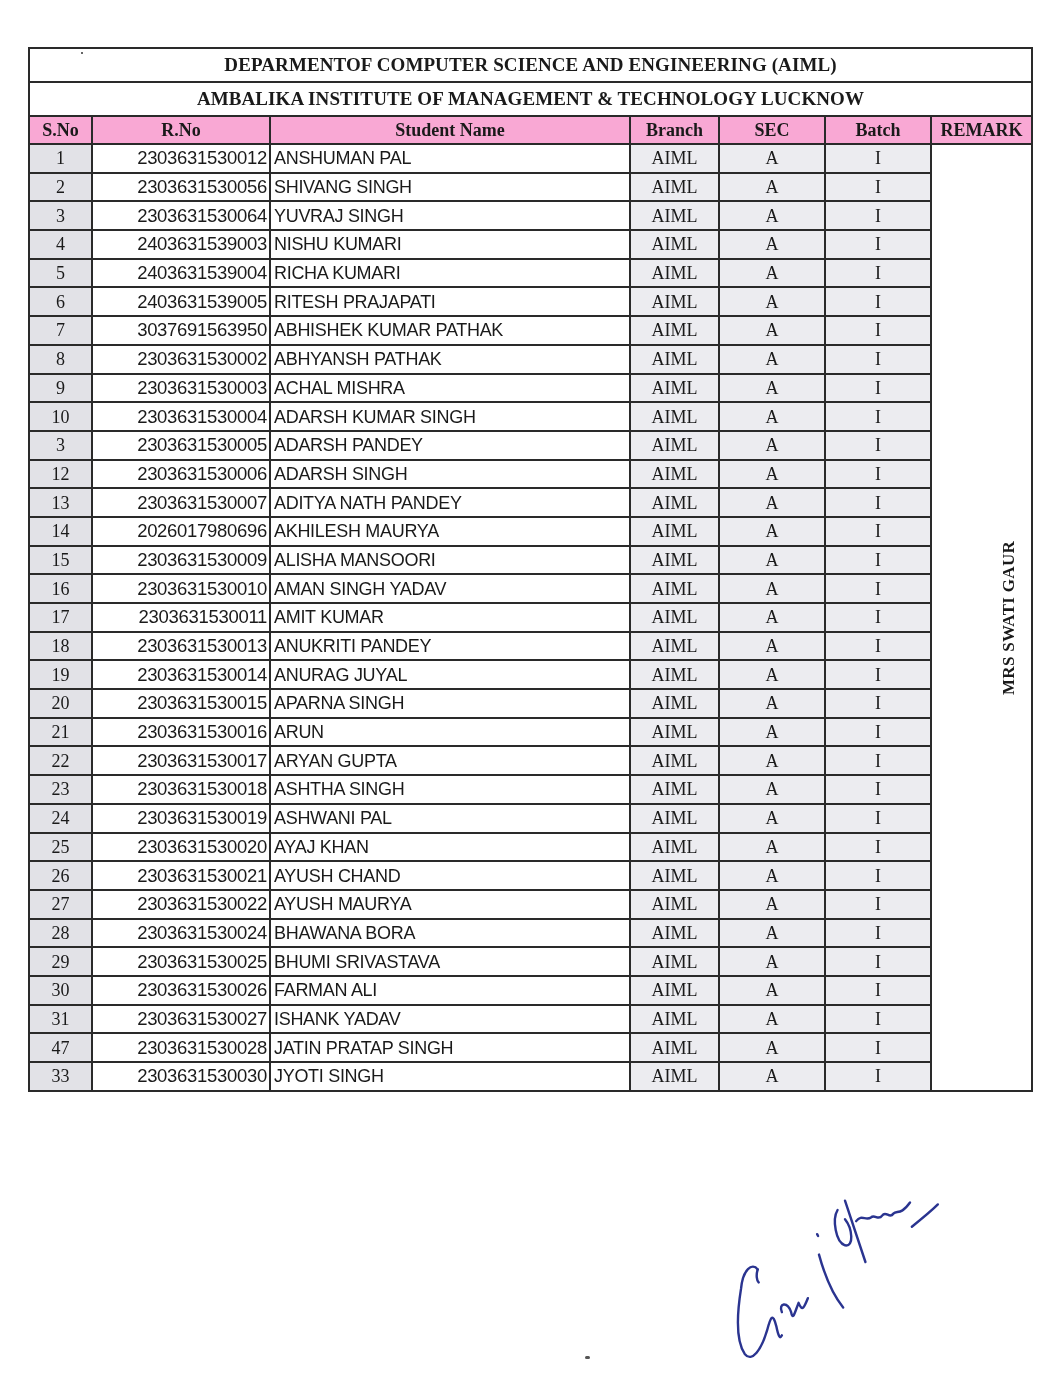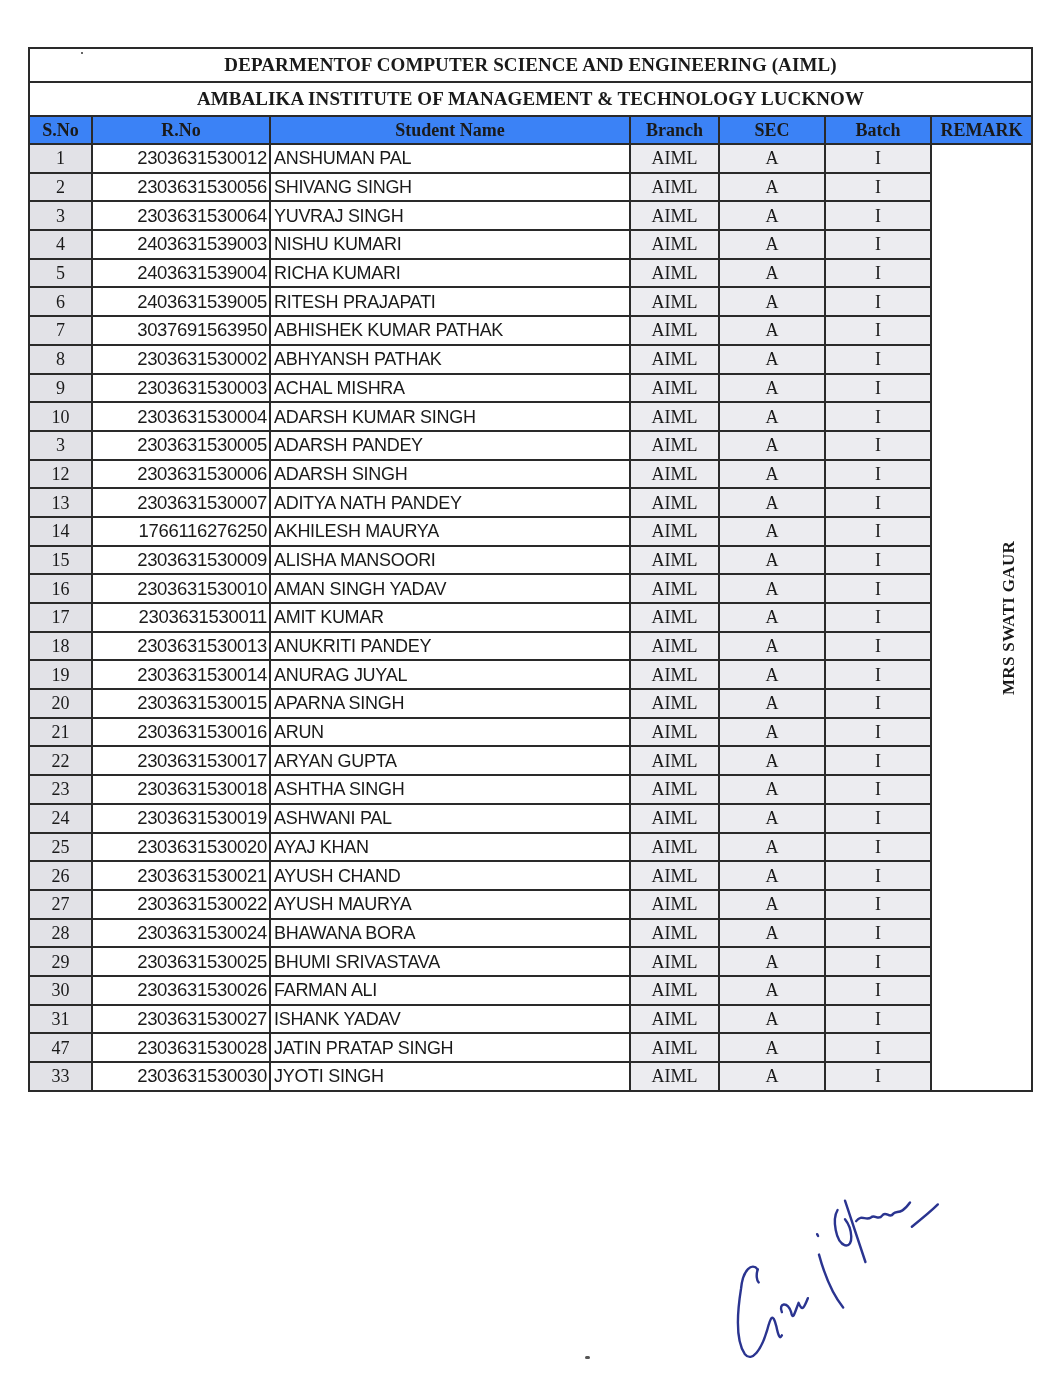--- a/index.html
+++ b/index.html
@@ -34,21 +34,21 @@
     }
     col.c-sno { width: 62px; }
     col.c-rno { width: 178px; }
     col.c-name { width: 360px; }
     col.c-branch { width: 89px; }
     col.c-sec { width: 106px; }
     col.c-batch { width: 106px; }
     col.c-remark { width: auto; }
     th {
       height: 26px;
-      background: #3b82f6;
+      background: #f9a8d4;
       border: 2px solid #2a2a2a;
       border-top: none;
       font-size: 18px;
       font-weight: bold;
       padding: 0;
       line-height: 24px;
     }
     th.first { border-left: none; }
     th.last { border-right: none; }
     td {
@@ -254,21 +254,21 @@
         <tr>
           <td class="sno">13</td>
           <td class="rno">2303631530007</td>
           <td class="name">ADITYA NATH PANDEY</td>
           <td class="gray">AIML</td>
           <td class="gray">A</td>
           <td class="gray">I</td>
         </tr>
         <tr>
           <td class="sno">14</td>
-          <td class="rno">1766116276250</td>
+          <td class="rno">2026017980696</td>
           <td class="name">AKHILESH MAURYA</td>
           <td class="gray">AIML</td>
           <td class="gray">A</td>
           <td class="gray">I</td>
         </tr>
         <tr>
           <td class="sno">15</td>
           <td class="rno">2303631530009</td>
           <td class="name">ALISHA MANSOORI</td>
           <td class="gray">AIML</td>

